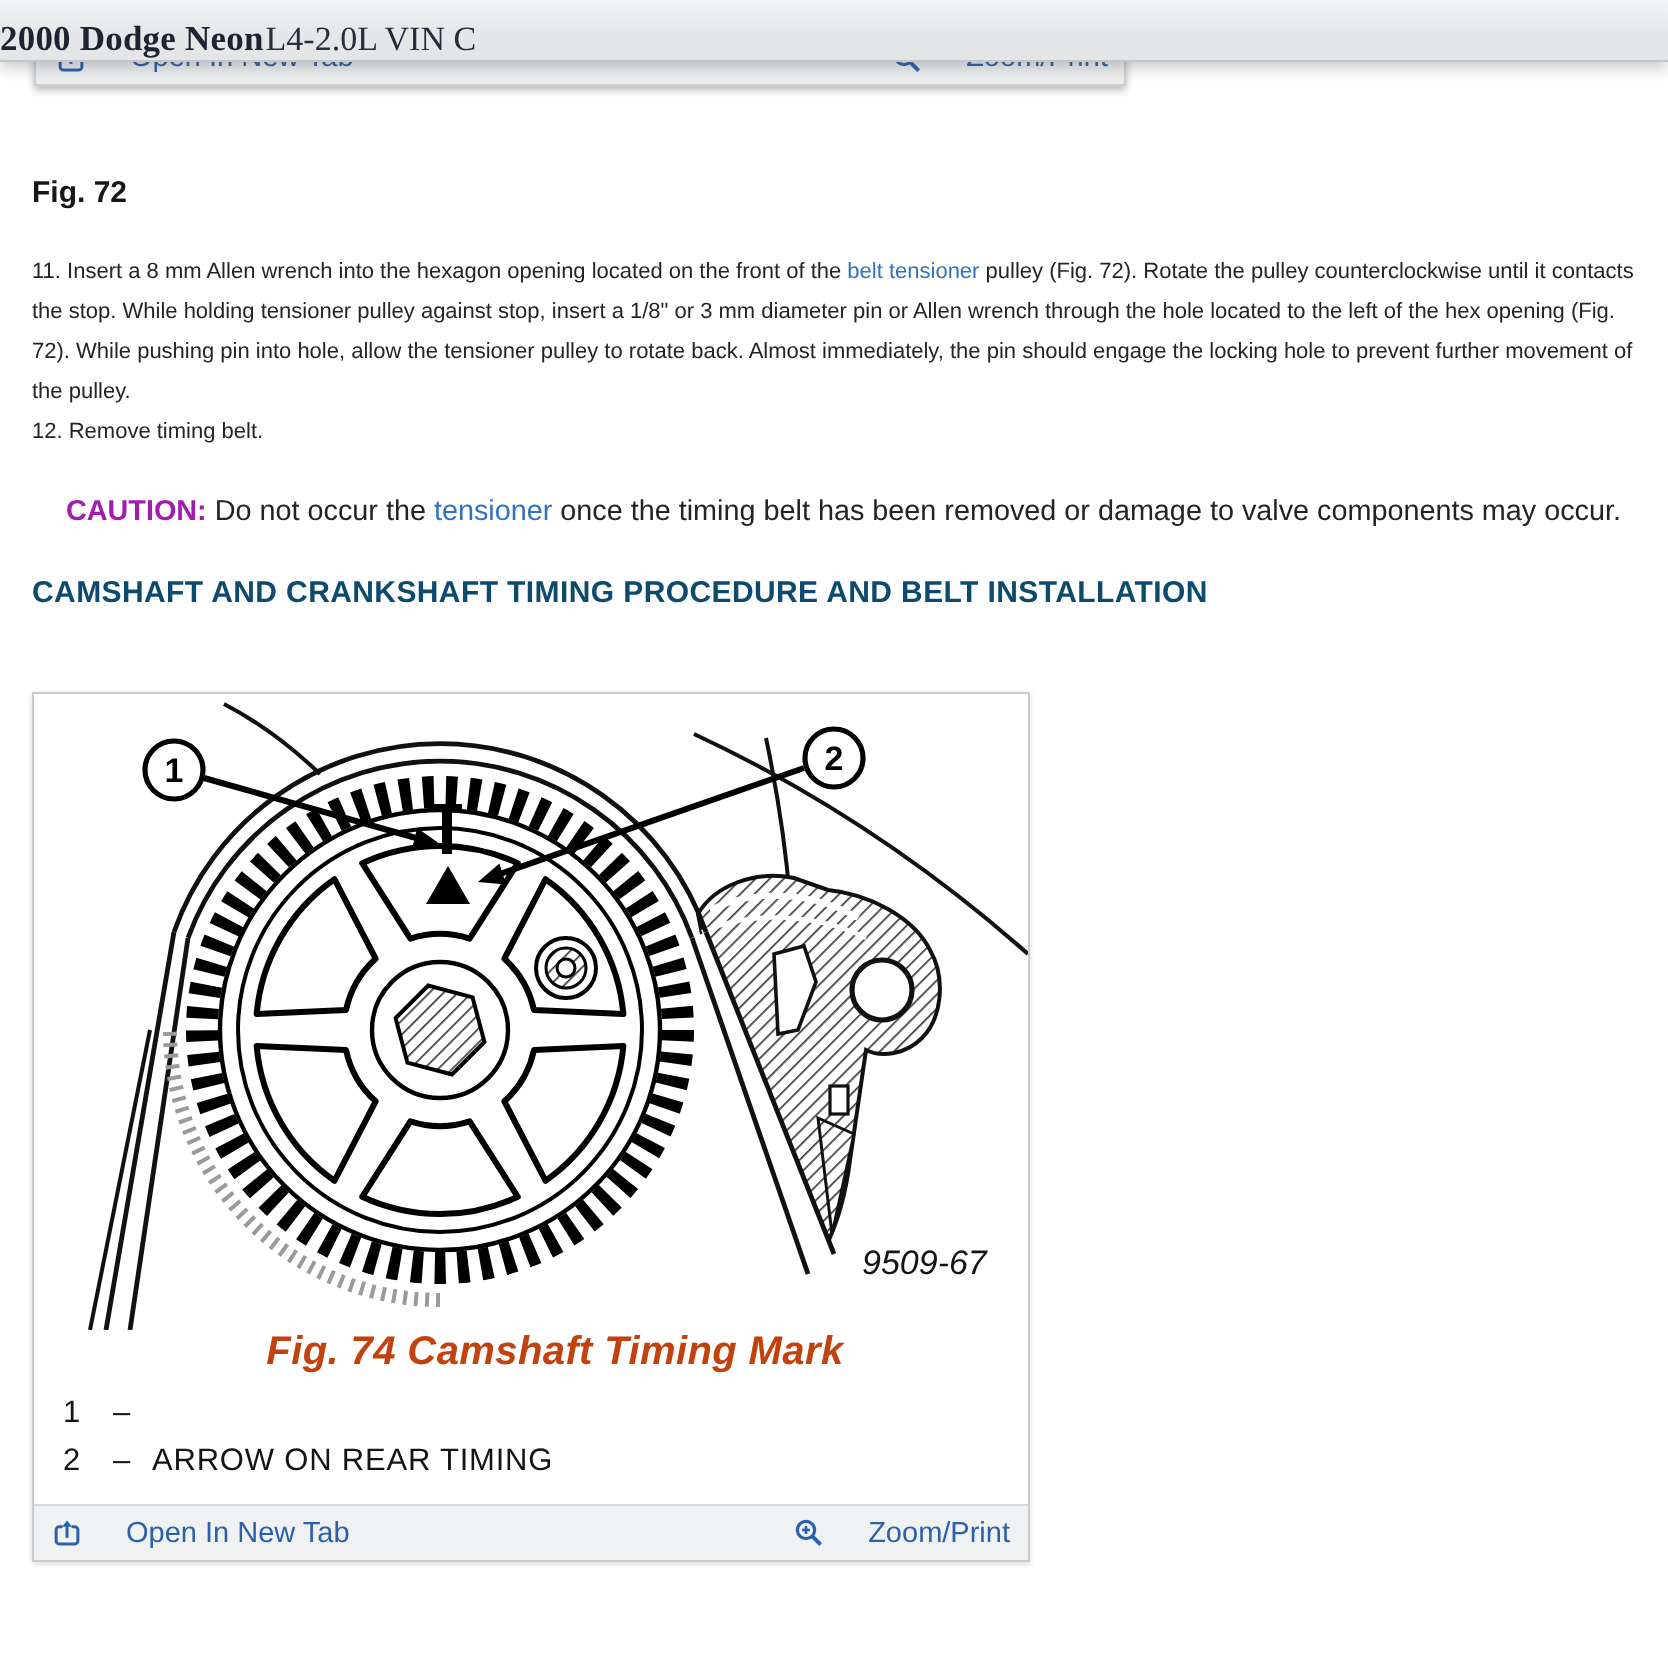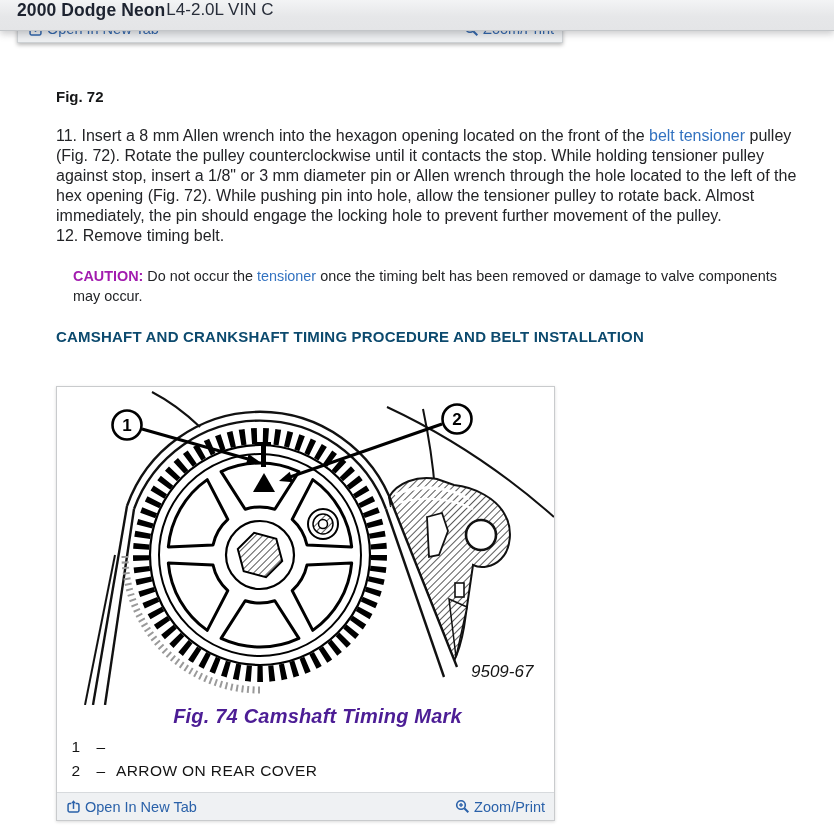--- a/index.html
+++ b/index.html
@@ -9,64 +9,64 @@
     background:#fff; color:#1c1d1f;
     font-family:"Liberation Sans", sans-serif;
   }
 
   
   .appbar {
     position:relative; z-index:5; height:31px;
     background:linear-gradient(#f3f4f5, #e6e7e9 55%, #e4e5e7);
     border-bottom:1px solid #c3c6c9;
     box-shadow:0 3px 7px rgba(70,70,75,.28);
-    display:flex; align-items:flex-start; padding-left:17px;
+    display:flex; align-items:flex-end; font-family:Liberation Serif, serif;
   }
   .appbar .model  { font-size:17.5px; font-weight:bold; color:#1d2330; letter-spacing:.1px; }
   .appbar .engine { font-size:17px; color:#272d39; margin-left:1px; }
 
   
   .partialbar {
     position:absolute; left:17px; top:6px; width:546px; height:37px;
     background:#edeff1; border:1px solid #cdd1d4;
     box-shadow:0 2px 4px rgba(0,0,0,.28); z-index:1;
   }
   .partialbar .row {
     position:absolute; left:10px; right:8px; bottom:4px;
     display:flex; justify-content:space-between; align-items:center;
   }
 
   
   .blink {
     color:#2a61a9; font-size:14.5px; text-decoration:none; cursor:pointer;
-    display:inline-flex; align-items:center; gap:4px; line-height:18px;
+    display:inline-flex; align-items:center; gap:22px; line-height:18px;
   }
   .blink svg { display:block; }
 
   
-  main { padding:0 32px; position:relative; z-index:2;margin-left:24px; }
+  main { padding:0 16px; position:relative; z-index:2; }
   .figref { margin-top:57px; font-weight:bold; font-size:15px; color:#161718; }
-  .steps  { margin:21px 0 0; font-size:16px; line-height:20px; color:#232427; }
+  .steps  { margin:21px 0 0; font-size:11px; line-height:20px; color:#232427; }
   .tlink  { color:#3272c0; text-decoration:none; cursor:pointer; }
   .step12 { display:block; }
   .caution { margin:20px 0 0; padding-left:17px; font-size:14.4px; line-height:20px; color:#232427; }
   .caution b { color:#a21caf; }
   h2.sect { margin:22px 0 0; font-size:15px; font-weight:bold; color:#0c4a6e; letter-spacing:.2px; }
 
   
   figure.figbox {
     margin:41px 0 0; width:499px; background:#fff;
     border:1px solid #c9cbcd; box-shadow:0 1px 3px rgba(0,0,0,.15);
   }
   svg.drawing { display:block; width:497px; height:318px; }
   .ln  { stroke:#111; stroke-width:2;   fill:none; }
   .ln2 { stroke:#111; stroke-width:2.4; fill:none; }
   figcaption {
     font-size:20px; font-weight:bold; font-style:italic; text-align:center;
-    margin:0 0 7px; padding-left:24px; color:#4c1d95; letter-spacing:.2px;
+    margin:0 0 7px; padding-left:24px; color:#c2410c; letter-spacing:.2px;
   }
   .legend { padding:0 0 9px 9px; }
   .lrow { display:flex; font-size:15.5px; line-height:24px; letter-spacing:.4px; color:#141414; }
   .lrow .lnum { width:20px; text-align:center; }
   .lrow .dash { width:30px; text-align:center; }
   .figfooter {
     height:28px; background:#eff1f3; border-top:1px solid #d7dadd;
     display:flex; justify-content:space-between; align-items:center; padding:0 9px;
   }
 </style>
@@ -198,21 +198,21 @@
     <figcaption>Fig. 74 Camshaft Timing Mark</figcaption>
 
     <div class="legend">
       <div class="lrow">
         <span class="lnum">1</span>
         <span class="dash">–</span>
       </div>
       <div class="lrow">
         <span class="lnum">2</span>
         <span class="dash">–</span>
-        <span>ARROW ON REAR COVER</span>
+        <span>ARROW ON REAR TIMING</span>
       </div>
     </div>
 
     <div class="figfooter">
       <a class="blink">
         <span>
           <svg width="15" height="15" viewBox="0 0 16 16">
             <path d="M5.6,4.7 H3.8 a1.6,1.6 0 0 0 -1.6,1.6 v5.9 a1.6,1.6 0 0 0 1.6,1.6 h8.4 a1.6,1.6 0 0 0 1.6,-1.6 V6.3 a1.6,1.6 0 0 0 -1.6,-1.6 h-1.8" fill="none" stroke="currentColor" stroke-width="1.6"></path>
             <line x1="8" y1="10.6" x2="8" y2="3.6" stroke="currentColor" stroke-width="1.6"></line>
             <polygon points="8,1.3 5.4,4.6 10.6,4.6" fill="currentColor"></polygon>

